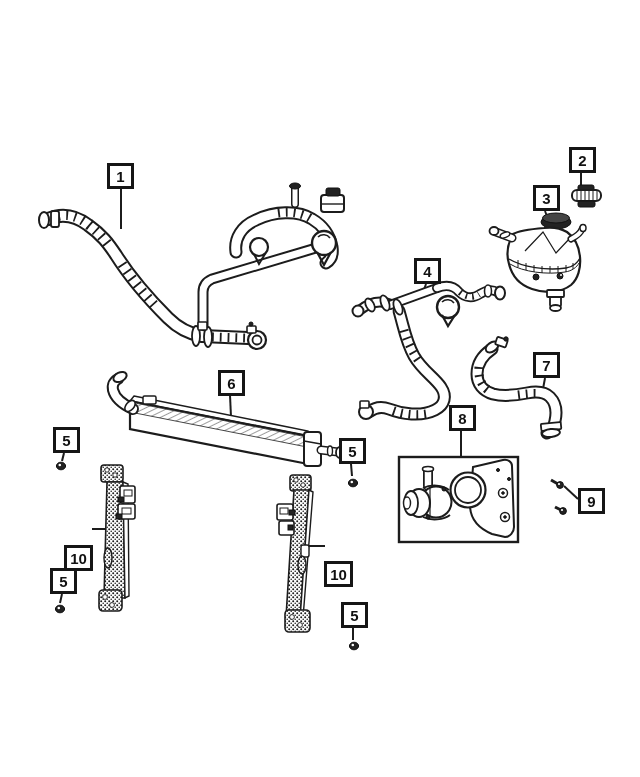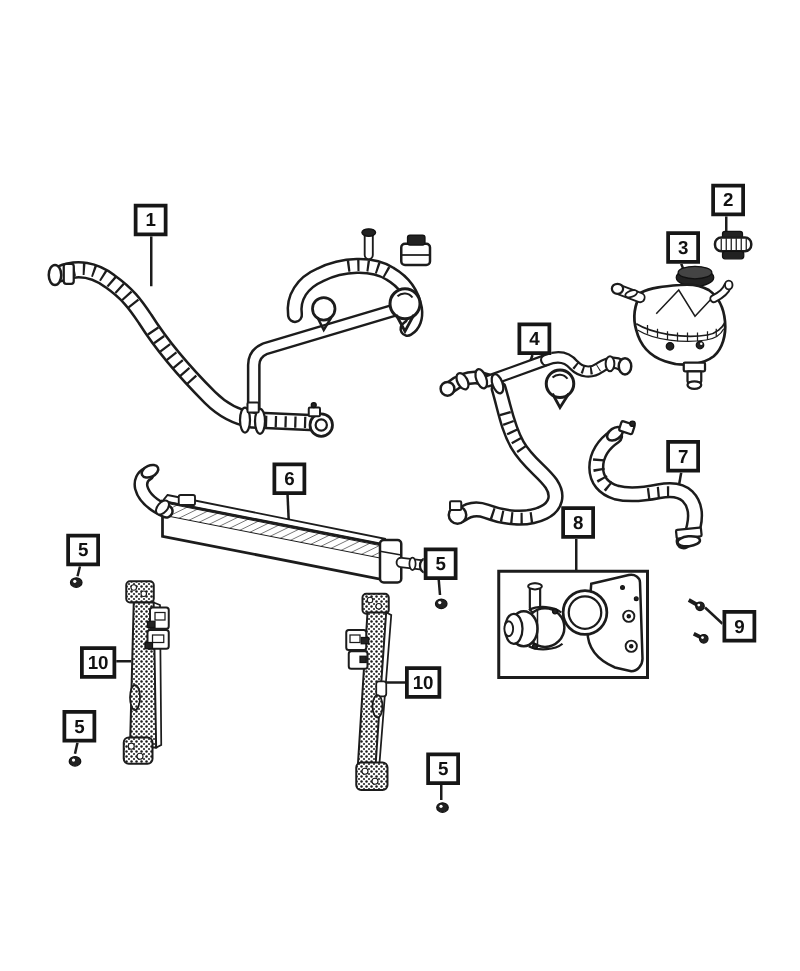--- a/index.html
+++ b/index.html
@@ -3,21 +3,21 @@
 <meta charset="utf-8">
 <style>
   html,body{margin:0;padding:0;background:#fff;}
   #stage{position:relative;width:640px;height:777px;background:#fff;overflow:hidden;
          font-family:"Liberation Sans",sans-serif;}
   #art{position:absolute;left:0;top:0;}
   .callout{position:absolute;box-sizing:border-box;width:27px;height:26px;
            border:3px solid #161616;background:#fff;display:flex;align-items:center;
            justify-content:center;font:bold 15px "Liberation Sans",sans-serif;color:#111;
            line-height:1;}
-  .callout.w10{width:29px;}
+  .callout.w10{width:29px;margin-top:28px;}
   
   .t-out{fill:none;stroke:#1c1c1c;stroke-linecap:round;stroke-linejoin:round;}
   .t-in{fill:none;stroke:#ffffff;stroke-linecap:round;stroke-linejoin:round;}
   .ribs{fill:none;stroke:#1c1c1c;stroke-linecap:butt;}
   .ln{fill:none;stroke:#1c1c1c;}
   .wh{fill:#ffffff;stroke:#1c1c1c;}
   .dk{fill:#222222;stroke:#111111;}
 </style>
 </head>
 <body>

